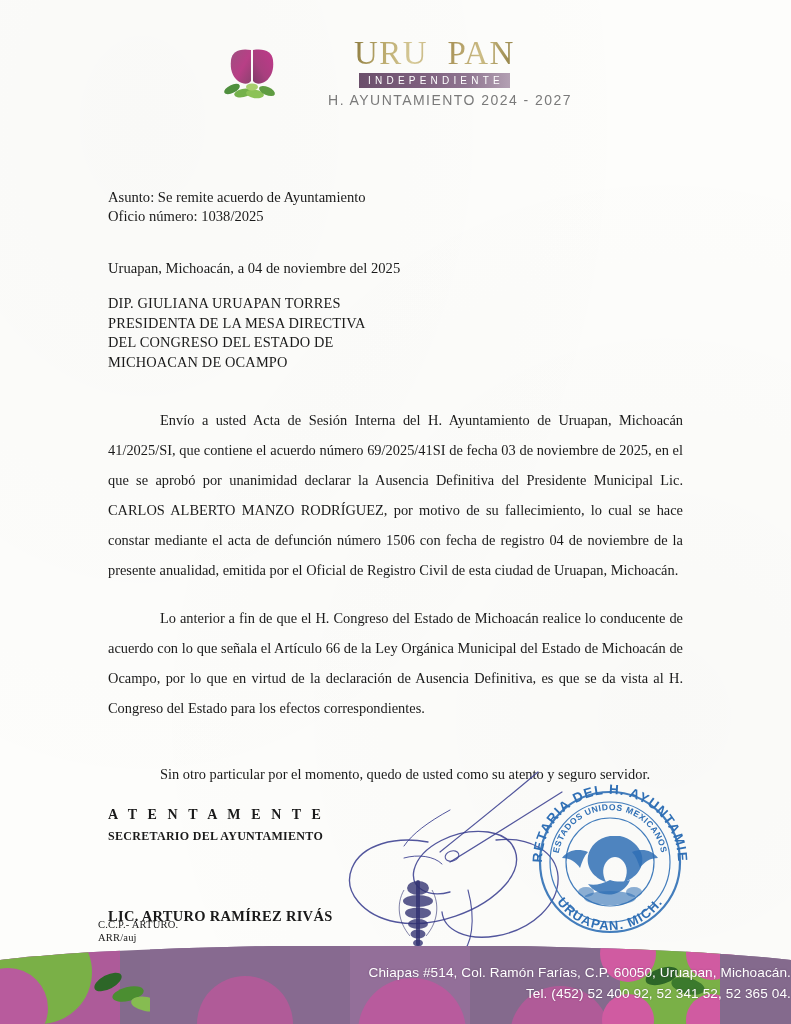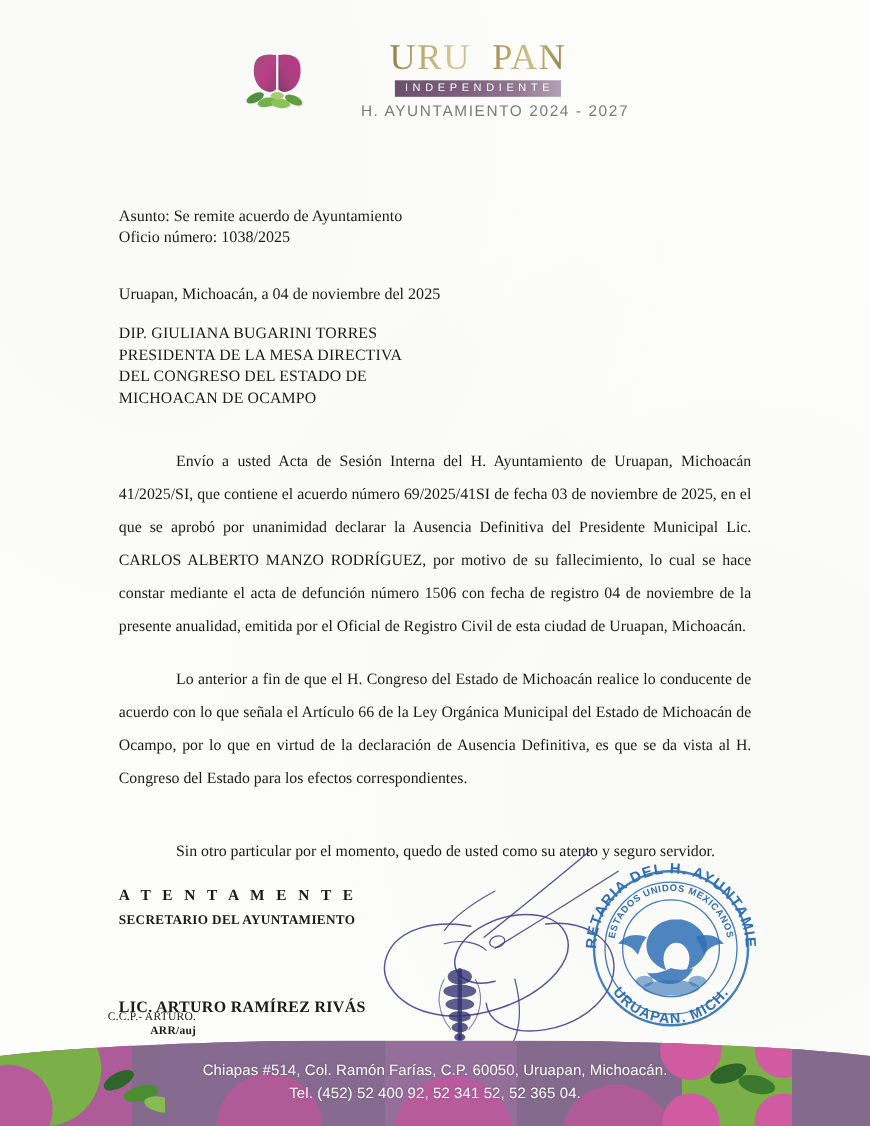--- a/index.html
+++ b/index.html
@@ -209,38 +209,38 @@
 
   
   .ccp {
     position: absolute;
     left: 98px;
     top: 918px;
     font-size: 10.5px;
     line-height: 13px;
   }
   .ccp .ccp-line1 { font-weight: normal; letter-spacing: 0.2px; }
-  .ccp .ccp-line2 { font-weight: bold; letter-spacing: 0.2px; text-align: right; }
+  .ccp .ccp-line2 { font-weight: normal; letter-spacing: 0.2px; }
 
   
   .footer {
     position: absolute;
     left: 0;
     bottom: 0;
     width: 791px;
     height: 78px;
     overflow: hidden;
   }
   .footer svg { display: block; }
   .footer-text {
     position: absolute;
     left: 0;
     top: 16px;
     width: 791px;
-    text-align: center;
+    text-align: right;
     font-family: "Liberation Sans", sans-serif;
     color: #ffffff;
     font-size: 13.6px;
     line-height: 21px;
     letter-spacing: 0.1px;
     text-shadow: 0 0 2px rgba(60,20,60,0.35);
   }
   .footer-text div { white-space: nowrap; }
 </style>
 </head>
@@ -291,21 +291,21 @@
   <div class="content">
 
     <div class="asunto">
       <div>Asunto: Se remite acuerdo de Ayuntamiento</div>
       <div>Oficio número: 1038/2025</div>
     </div>
 
     <div class="fecha">Uruapan, Michoacán, a 04 de noviembre del 2025</div>
 
     <div class="destinatario">
-      <div>DIP. GIULIANA BUGARINI TORRES</div>
+      <div>DIP. GIULIANA URUAPAN TORRES</div>
       <div>PRESIDENTA DE LA MESA DIRECTIVA</div>
       <div>DEL CONGRESO DEL ESTADO DE</div>
       <div>MICHOACAN DE OCAMPO</div>
     </div>
 
     <div class="body-paragraphs">
       <p class="para p1">Envío a usted Acta de Sesión Interna del H. Ayuntamiento de Uruapan, Michoacán 41/2025/SI, que contiene el acuerdo número 69/2025/41SI de fecha 03 de noviembre de 2025, en el que se aprobó por unanimidad declarar la Ausencia Definitiva del Presidente Municipal Lic. CARLOS ALBERTO MANZO RODRÍGUEZ, por motivo de su fallecimiento, lo cual se hace constar mediante el acta de defunción número 1506 con fecha de registro 04 de noviembre de la presente anualidad, emitida por el Oficial de Registro Civil de esta ciudad de Uruapan, Michoacán.</p>
       <p class="para p2">Lo anterior a fin de que el H. Congreso del Estado de Michoacán realice lo conducente de acuerdo con lo que señala el Artículo 66 de la Ley Orgánica Municipal del Estado de Michoacán de Ocampo, por lo que en virtud de la declaración de Ausencia Definitiva, es que se da vista al H. Congreso del Estado para los efectos correspondientes.</p>
       <p class="para p3">Sin otro particular por el momento, quedo de usted como su atento y seguro servidor.</p>
     </div>

